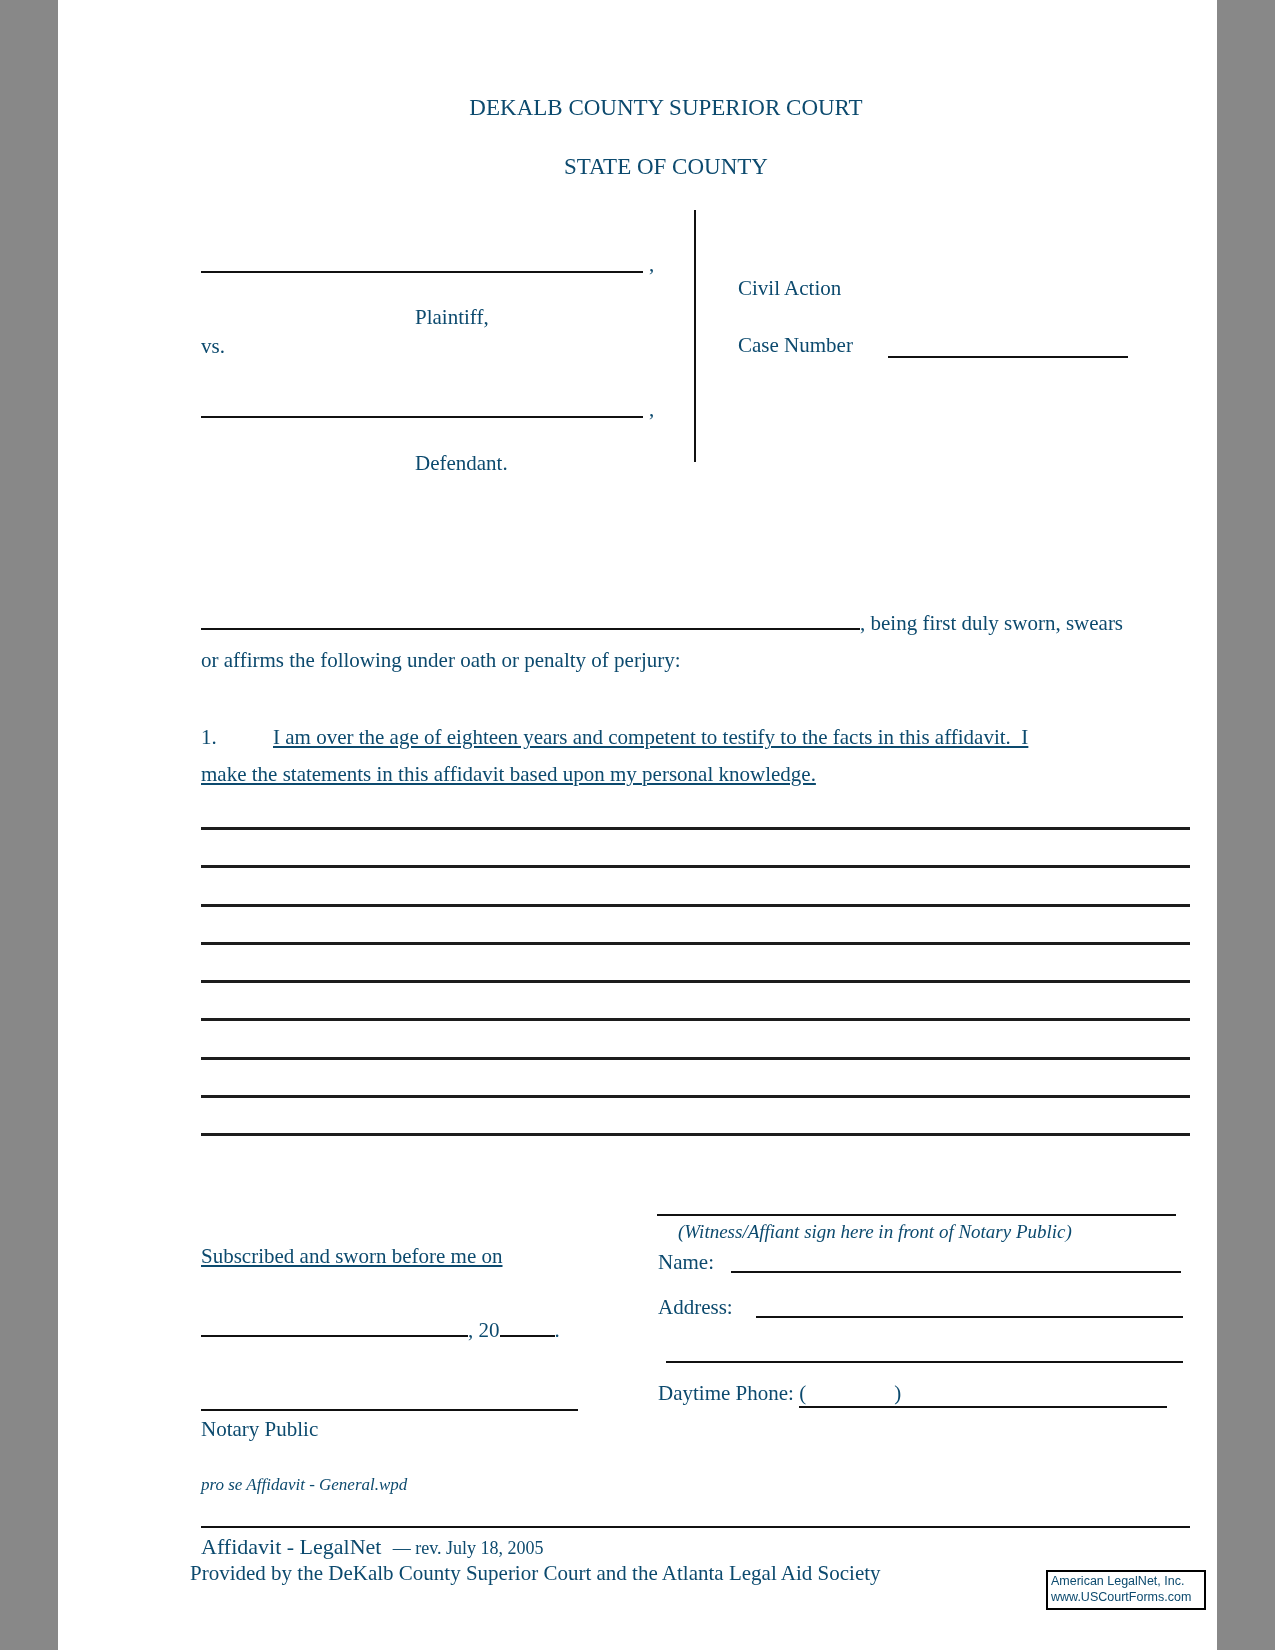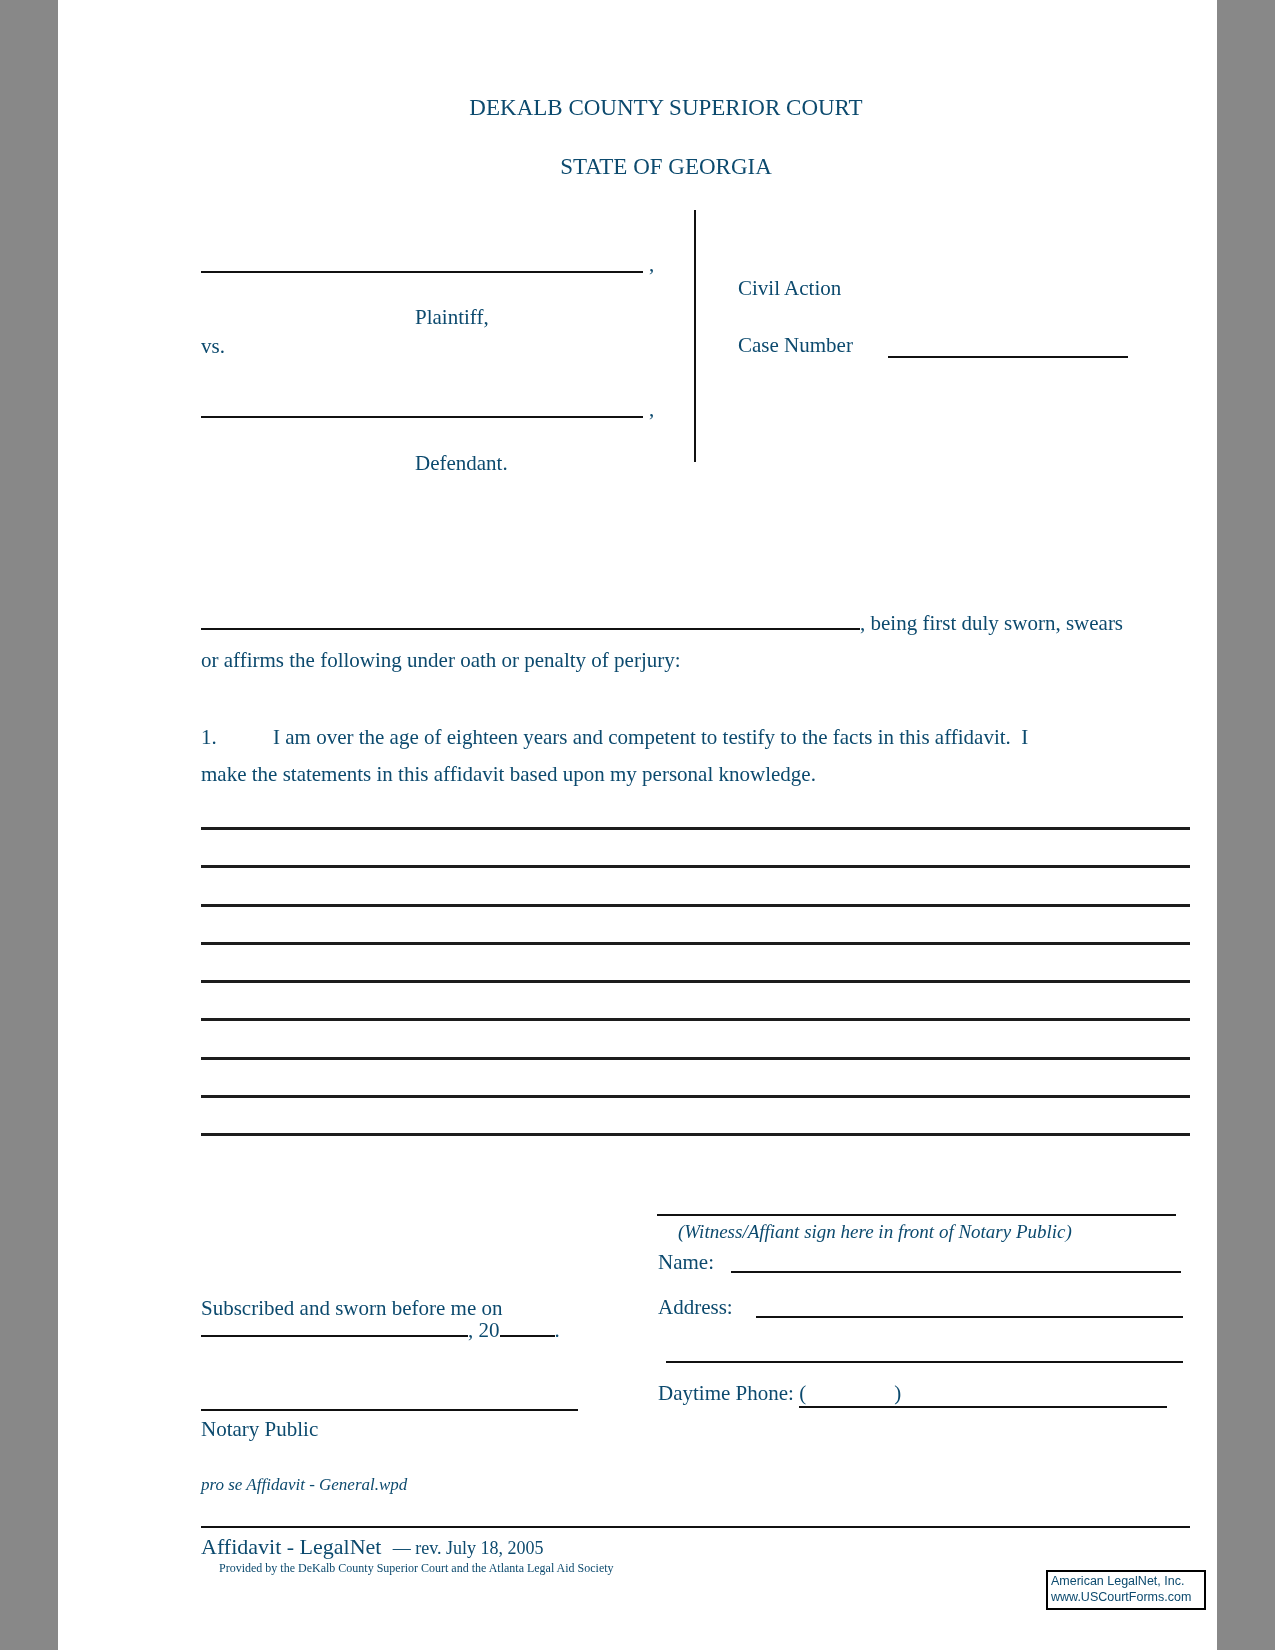--- a/index.html
+++ b/index.html
@@ -6,21 +6,21 @@
   .page {
     position:relative;
     width:1159px; height:1650px;
     margin:0 auto;
     background:#ffffff;
     font-family:"Liberation Serif", "DejaVu Serif", serif;
     color:#0c4a6e;
     overflow:hidden;
   }
   .t { position:absolute; font-size:21px; white-space:nowrap; }
-  .pre { white-space:pre; }
+  .pre { white-space:pre;text-decoration:underline; }
   .ctr { text-align:center; }
   .b { font-weight:bold; }
   .i { font-style:italic; }
   .line { position:absolute; background:#111; height:2px; }
   .vline { position:absolute; background:#111; width:2px; }
   .srule { position:absolute; left:0; width:100%; height:0; border-top:3px solid #1d1d1d; }
   .u { display:inline-block; border-bottom:2px solid #111; }
   .sp { display:inline-block; }
   .badge {
     position:absolute; left:988px; top:1570px; width:150px; height:34px;
@@ -30,21 +30,21 @@
     padding:1px 3px;
     background:#fff;
   }
 </style>
 </head>
 <body>
 
 <div class="page">
 
   <div class="t ctr" style="left:143px; top:95px; width:930px; font-size:23px;">DEKALB COUNTY SUPERIOR COURT</div>
-  <div class="t ctr" style="left:143px; top:154px; width:930px; font-size:23px;">STATE OF GEORGIA</div>
+  <div class="t ctr" style="left:143px; top:154px; width:930px; font-size:23px;">STATE OF COUNTY</div>
 
   <div class="vline" style="left:636px; top:210px; height:252px;"></div>
 
   <div class="line" style="left:143px; top:271px; width:442px;"></div>
   <div class="t" style="left:591px; top:252px;">,</div>
   <div class="t" style="left:357px; top:305px;">Plaintiff,</div>
   <div class="t" style="left:143px; top:334px;">vs.</div>
 
   <div class="line" style="left:143px; top:416px; width:442px;"></div>
   <div class="t" style="left:591px; top:397px;">,</div>
@@ -84,35 +84,35 @@
 
   <div class="t" style="left:600px; top:1295px;">Address:</div>
   <div class="line" style="left:698px; top:1316px; width:427px;"></div>
   <div class="line" style="left:608px; top:1361px; width:517px;"></div>
 
   <div class="t" style="left:600px; top:1381px;">
     <span>Daytime Phone:</span>
     <span class="u" style="width:368px;"><span>(</span><span class="sp" style="width:88px;"></span><span>)</span></span>
   </div>
 
-  <div class="t" style="left:143px; top:1296px;">Subscribed and sworn before me on</div>
+  <div class="t" style="left:143px; top:1244px;text-decoration:underline;">Subscribed and sworn before me on</div>
   <div class="t" style="left:143px; top:1318px;">
     <span class="u" style="width:267px;"></span><span>, 20</span><span class="u" style="width:55px;"></span><span>.</span>
   </div>
   <div class="line" style="left:143px; top:1409px; width:377px;"></div>
   <div class="t" style="left:143px; top:1417px;">Notary Public</div>
 
   <div class="t i" style="left:143px; top:1475px; font-size:17px;">pro se Affidavit - General.wpd</div>
 
   <div class="line" style="left:143px; top:1526px; width:989px;"></div>
 
   <div class="t" style="left:143px; top:1534px;">
     <span style="font-size:22px;">Affidavit - LegalNet</span>
     <span style="font-size:18px; margin-left:6px;text-align:center;">— rev. July 18, 2005</span>
   </div>
-  <div class="t" style="left:161px; top:1561px; font-size:12px;">Provided by the DeKalb County Superior Court and the Atlanta Legal Aid Society</div>
+  <div class="t" style="left:132px; top:1561px; font-size:21px;">Provided by the DeKalb County Superior Court and the Atlanta Legal Aid Society</div>
 
   <div class="badge">
     <div>American LegalNet, Inc.</div>
     <div>www.USCourtForms.com</div>
   </div>
 
 </div>
 
 </body></html>

